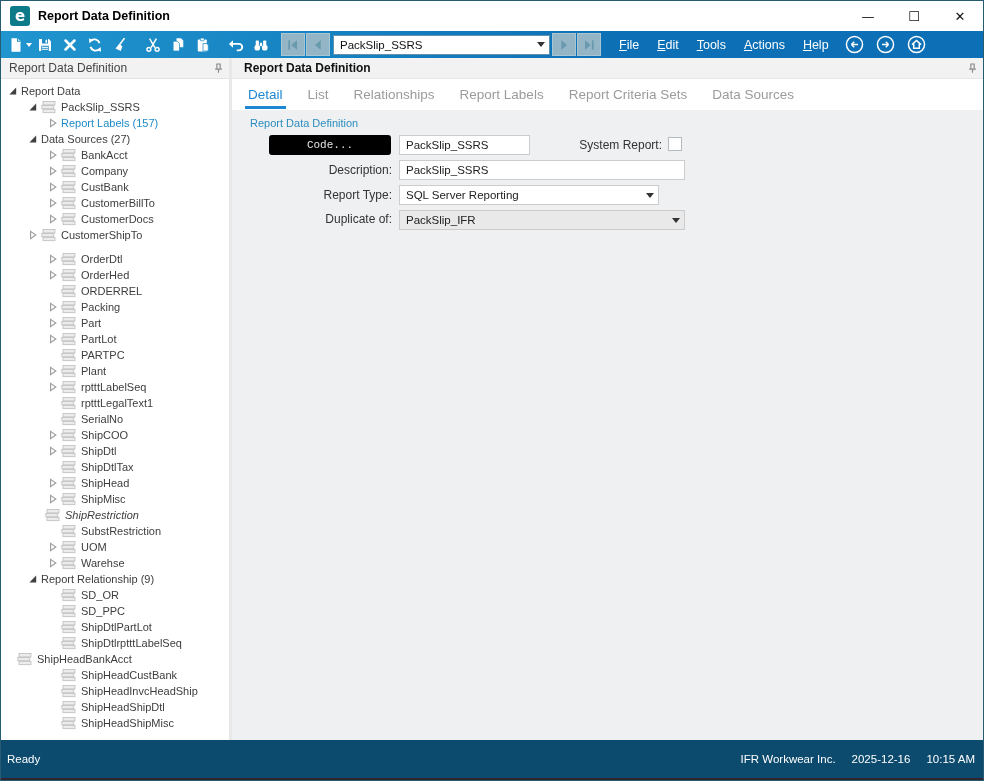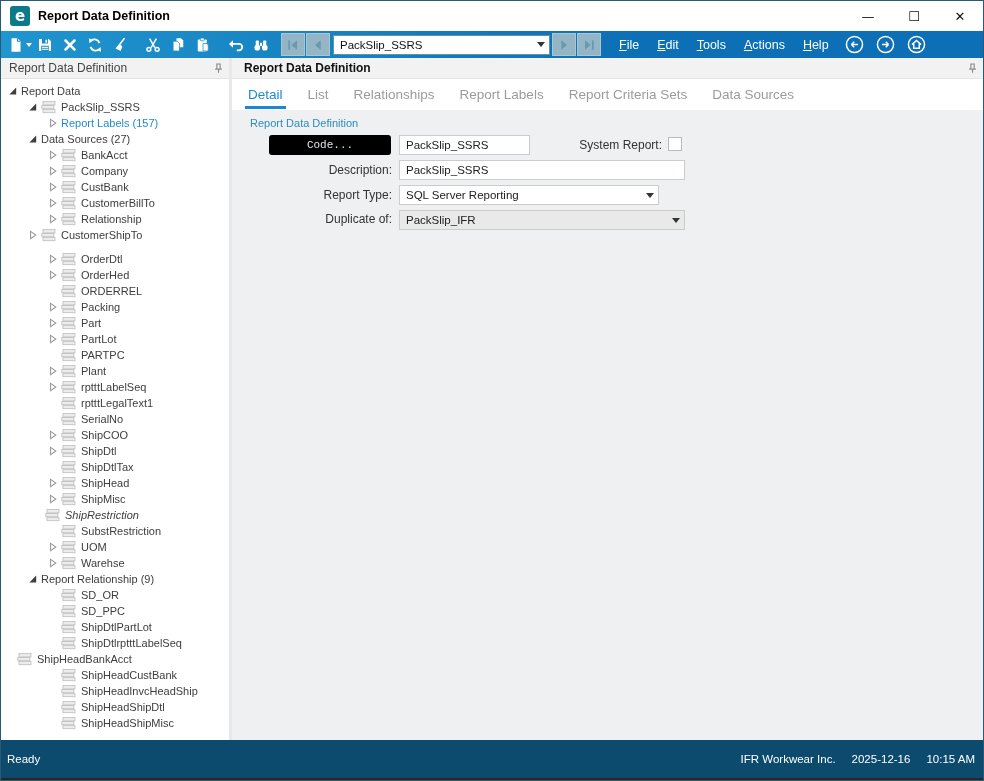--- a/index.html
+++ b/index.html
@@ -393,21 +393,21 @@
 </span>
             <span class="tree-icon">
   <svg viewBox="0 0 16 13">
                 <g>
                   <rect x="2" y="0.5" width="12" height="3.4" fill="#ececec" stroke="#bdbdbd" stroke-width="0.8"></rect>
                   <rect x="0.8" y="4.4" width="12" height="3.4" fill="#ececec" stroke="#bdbdbd" stroke-width="0.8"></rect>
                   <rect x="2" y="8.3" width="12" height="3.4" fill="#ececec" stroke="#bdbdbd" stroke-width="0.8"></rect>
                 </g>
               </svg>
 </span>
-            <span class="tree-label">Relationship</span>
+            <span class="tree-label">CustomerDocs</span>
           </div>
           <div class="tree-row" style="padding-left: 24px;">
             <span class="tw">
   <svg viewBox="0 0 10 10">
                 <polygon points="2.6,1.4 7.8,5 2.6,8.6" fill="none" stroke="#9a9a9a" stroke-width="1.1"></polygon>
               </svg>
 </span>
             <span class="tree-icon">
   <svg viewBox="0 0 16 13">
                 <g>

